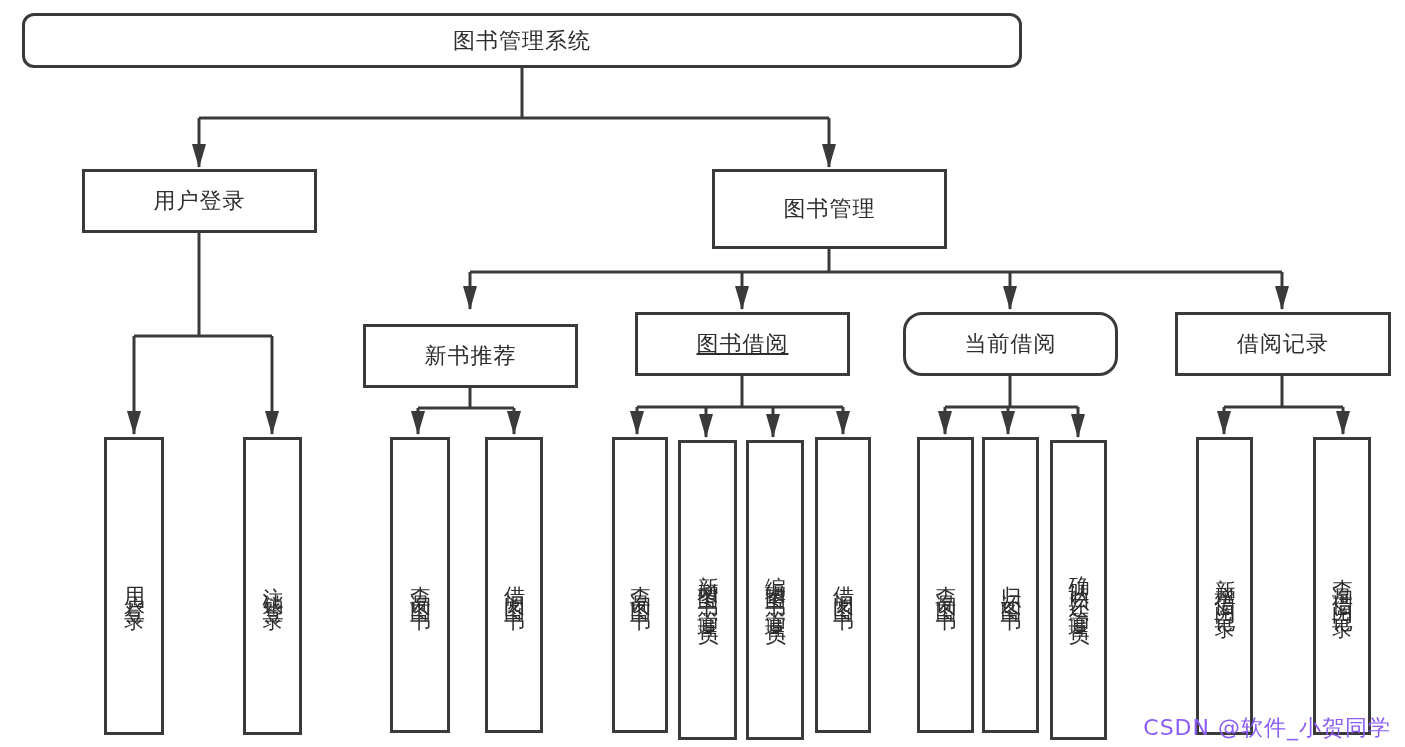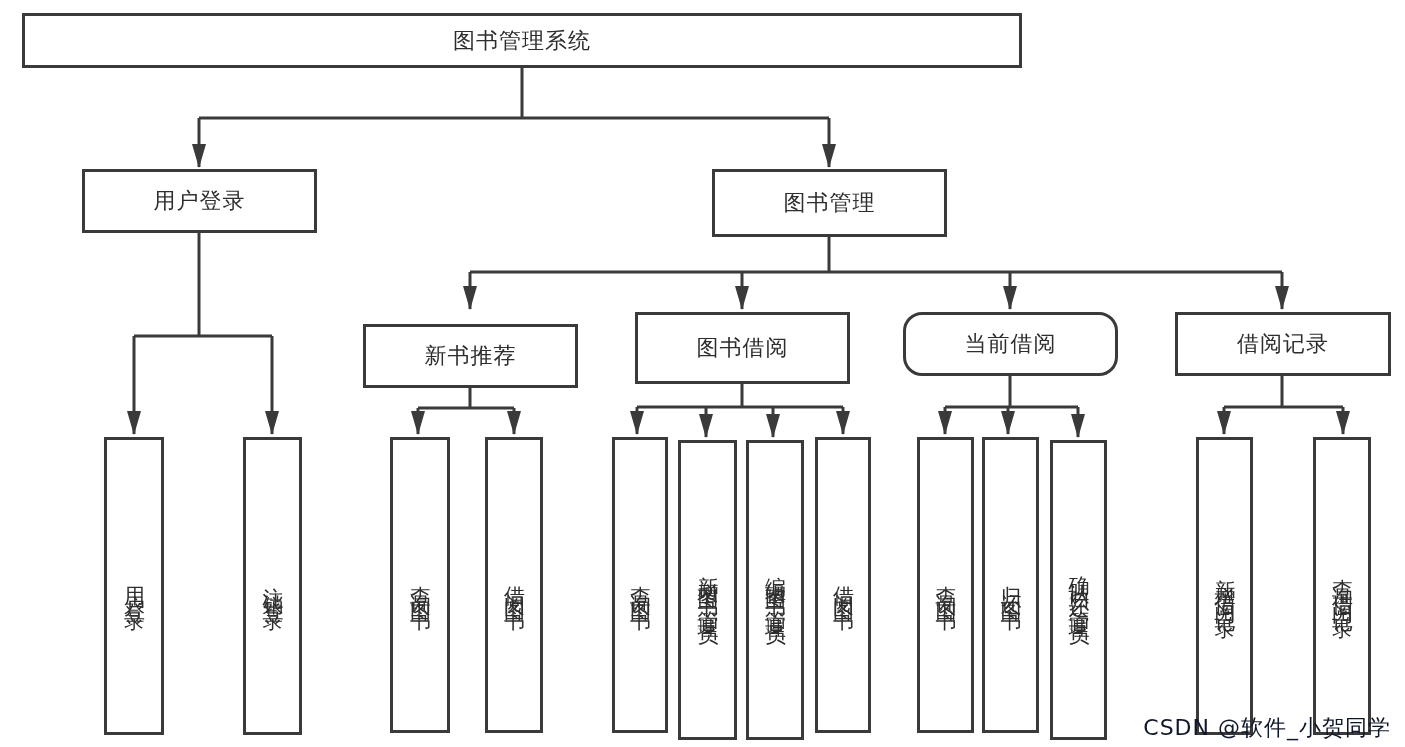--- a/index.html
+++ b/index.html
@@ -31,21 +31,21 @@
     line-height:1;
     color:#2d2d2d;
   }
   .v-box.tall .v-label{letter-spacing:7px;}
   #watermark{
     position:absolute;
     right:14px;
     bottom:4px;
     z-index:3;
     font-size:22px;
-    color:#0f172a;
+    color:#8b5cf6;
     letter-spacing:1px;
     white-space:nowrap;
   }
 </style>
 </head>
 <body>
 
 <div id="stage">
 
   <svg id="wires" width="1405" height="747" viewBox="0 0 1405 747">
@@ -91,35 +91,35 @@
       <path d="M1008 407 V434" marker-end="url(#arr)"></path>
       <path d="M1078 407 V437" marker-end="url(#arr)"></path>
 
       <path d="M1282 376 V407"></path>
       <path d="M1224 407 H1343"></path>
       <path d="M1224 407 V434" marker-end="url(#arr)"></path>
       <path d="M1343 407 V434" marker-end="url(#arr)"></path>
     </g>
   </svg>
 
-  <div class="box h-box" style="left:22px;top:13px;width:1000px;height:55px;">
+  <div class="box h-box" style="left:22px;top:13px;width:1000px;height:55px;border-radius:12px;">
     <span>图书管理系统</span>
   </div>
 
   <div class="box h-box" style="left:82px;top:169px;width:235px;height:64px;">
     <span>用户登录</span>
   </div>
-  <div class="box h-box" style="left:712px;top:169px;width:235px;height:68px;">
+  <div class="box h-box" style="left:712px;top:169px;width:235px;height:80px;">
     <span>图书管理</span>
   </div>
 
   <div class="box h-box" style="left:363px;top:312px;width:215px;height:64px;margin-top:12px;">
     <span>新书推荐</span>
   </div>
-  <div class="box h-box" style="left:635px;top:312px;width:215px;height:72px;">
+  <div class="box h-box" style="left:635px;top:312px;width:215px;height:64px;text-decoration:underline;">
     <span>图书借阅</span>
   </div>
   <div class="box h-box" style="left:903px;top:312px;width:215px;height:64px;border-radius:19px;">
     <span>当前借阅</span>
   </div>
   <div class="box h-box" style="left:1175px;top:312px;width:216px;height:64px;">
     <span>借阅记录</span>
   </div>
 
   <div class="box v-box" style="left:104px;top:437px;width:60px;height:298px;">

